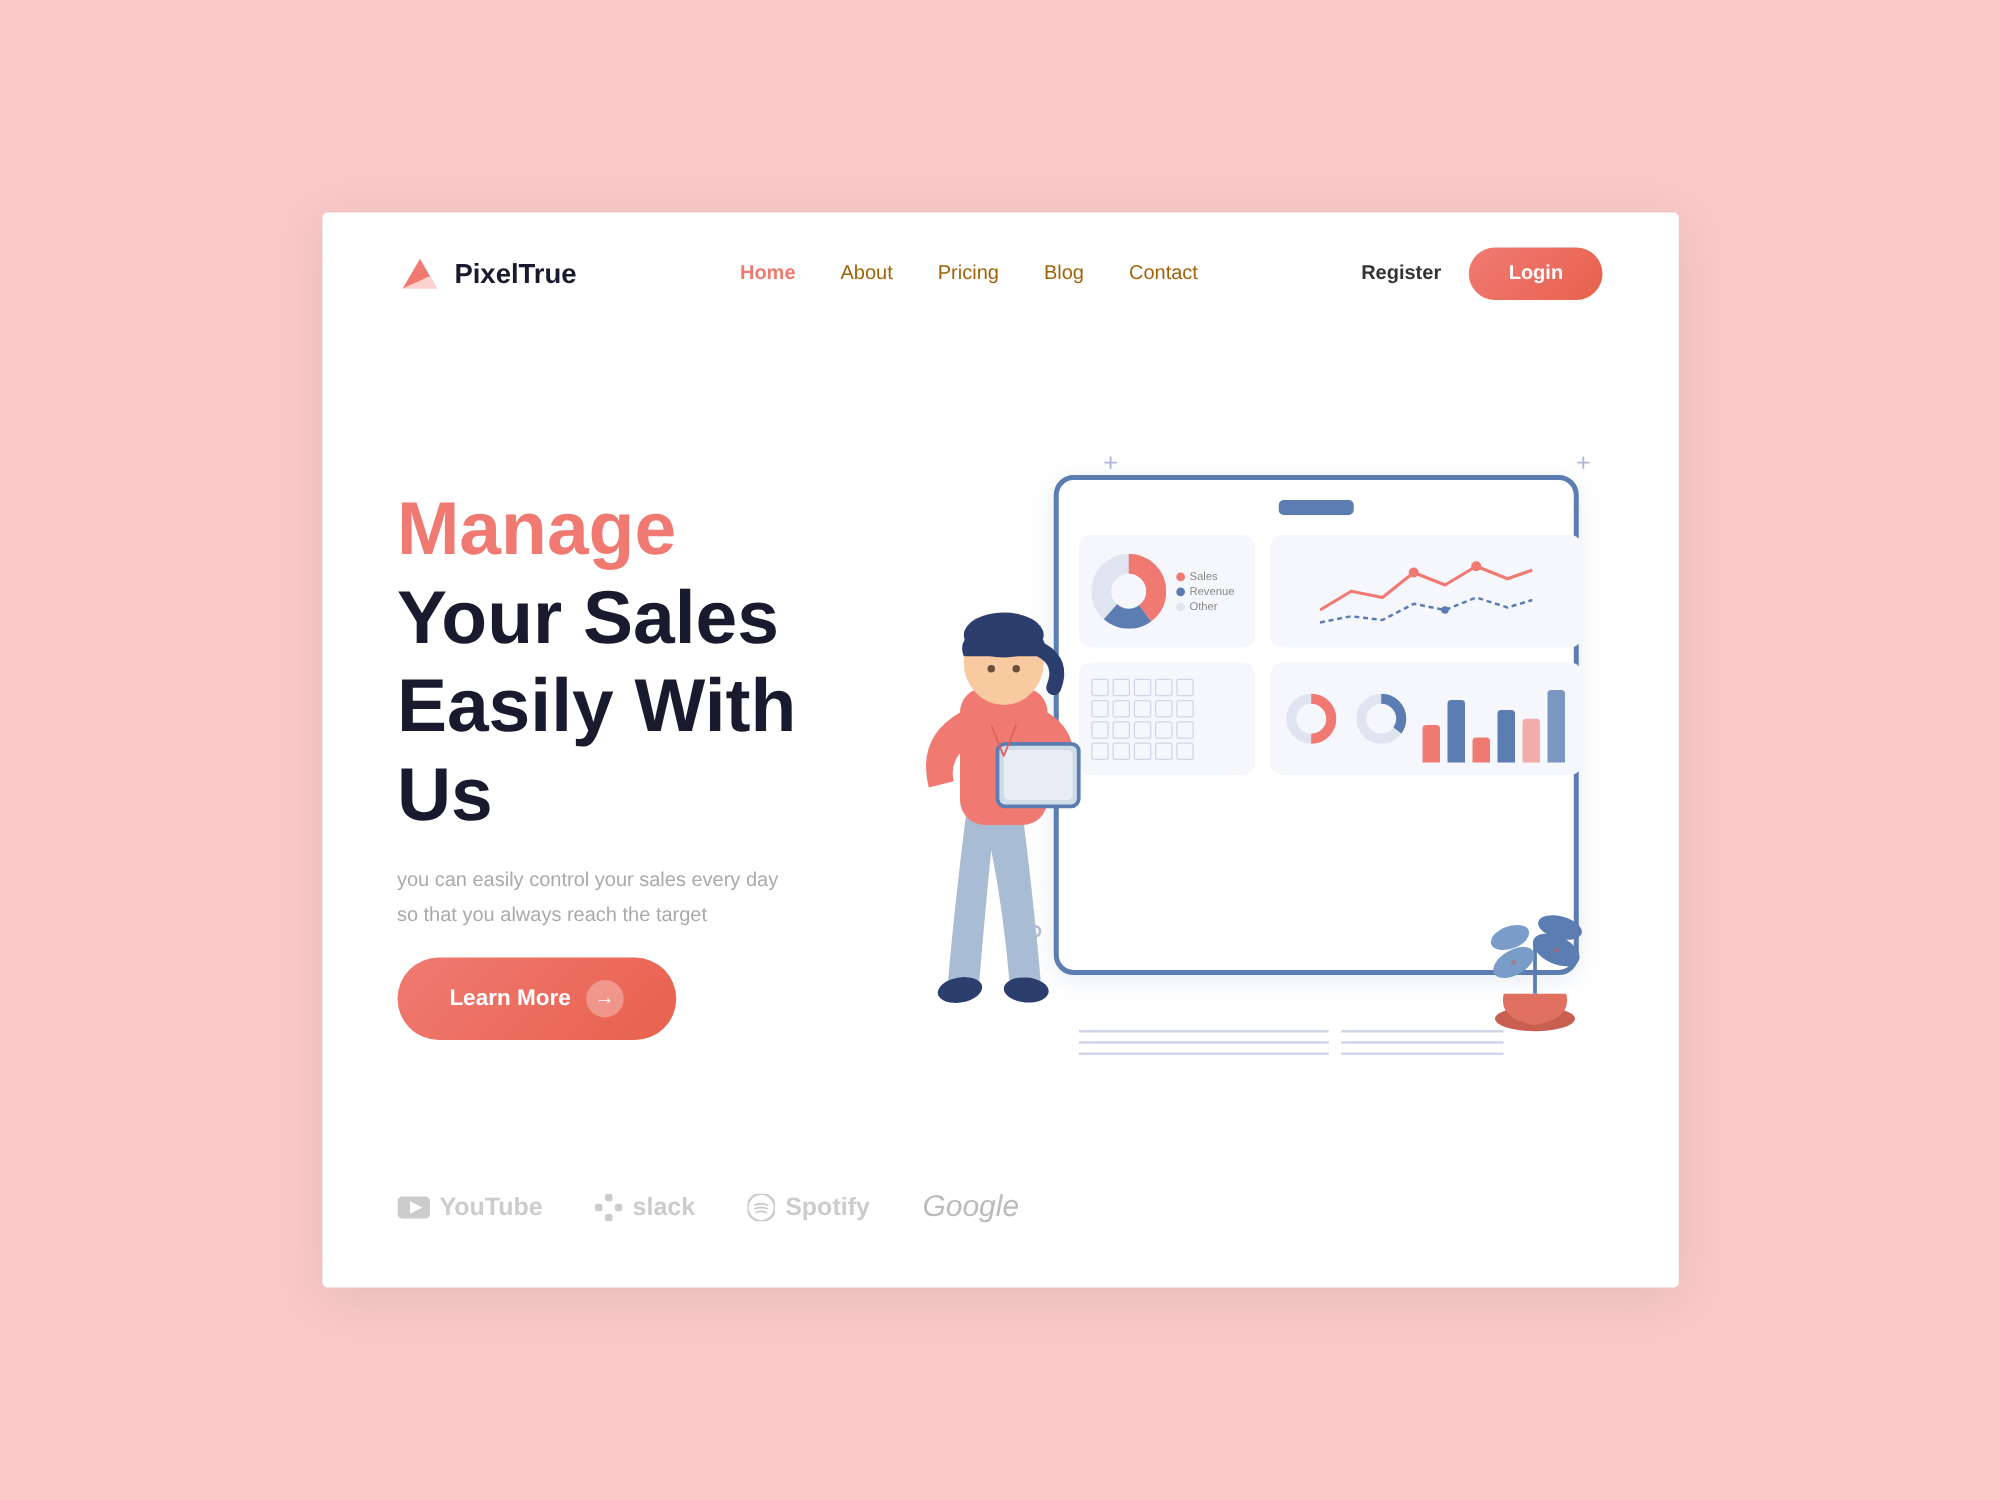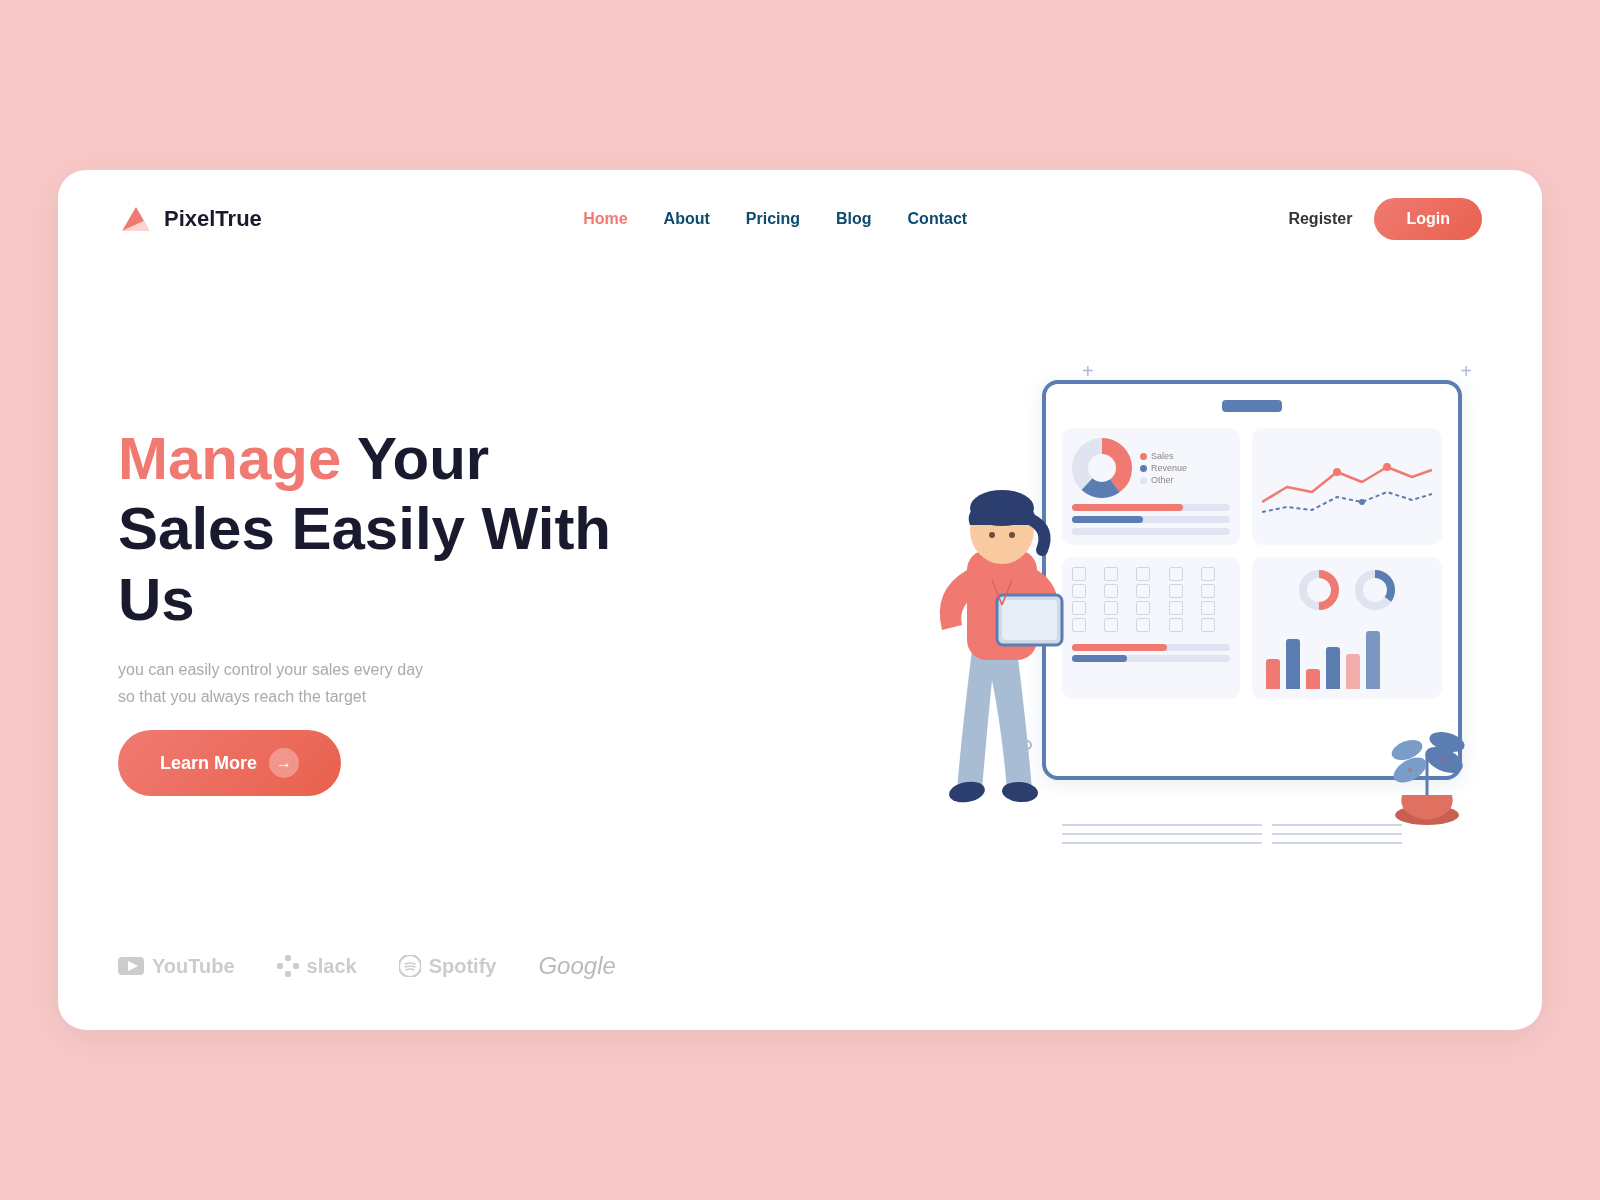--- a/index.html
+++ b/index.html
@@ -5,24 +5,24 @@
     * { margin: 0; padding: 0; box-sizing: border-box; }
     body {
       background-color: #f9c9c9;
       display: flex;
       align-items: center;
       justify-content: center;
       min-height: 100vh;
       font-family: 'Segoe UI', Arial, sans-serif;
     }
     .page-wrapper {
-      width: 1484px;
+      width: 1085px;
       min-height: 860px;
       background: #ffffff;
-      border-radius: 28px;
+      border-radius: 4px;
       box-shadow: 0 8px 40px rgba(0,0,0,0.08);
       display: flex;
       flex-direction: column;
       overflow: hidden;
       position: relative;
     }
     
     nav {
       display: flex;
       align-items: center;
@@ -45,22 +45,22 @@
       color: #1a1a2e;
     }
     .nav-links {
       display: flex;
       gap: 36px;
       list-style: none;
     }
     .nav-links a {
       text-decoration: none;
       font-size: 16px;
-      color: #0c4a6e;
-      font-weight: 700;
+      color: #a16207;
+      font-weight: 400;
     }
     .nav-links a.active {
       color: #f07a72;
       font-weight: 700;
     }
     .nav-actions {
       display: flex;
       align-items: center;
       gap: 22px;
     }
@@ -179,22 +179,23 @@
       display: grid;
       grid-template-columns: 1fr 1fr;
       gap: 12px;
     }
     .board-card {
       background: #f5f7fc;
       border-radius: 10px;
       padding: 10px;
       min-height: 80px;
       display: flex;
-      flex-direction: column;
+      flex-direction: row;
       gap: 6px;
+      align-items: center;
     }
     
     .pie-area {
       display: flex;
       align-items: center;
       gap: 8px;
     }
     .pie-svg { flex-shrink: 0; }
     .pie-legend { font-size: 9px; color: #888; }
     .pie-legend div { margin: 2px 0; display: flex; align-items: center; gap: 4px; }

